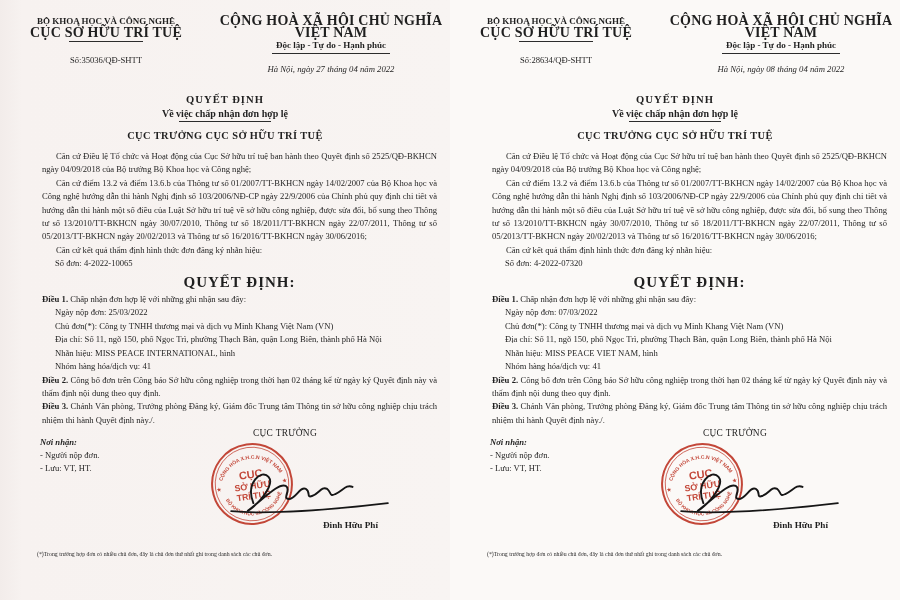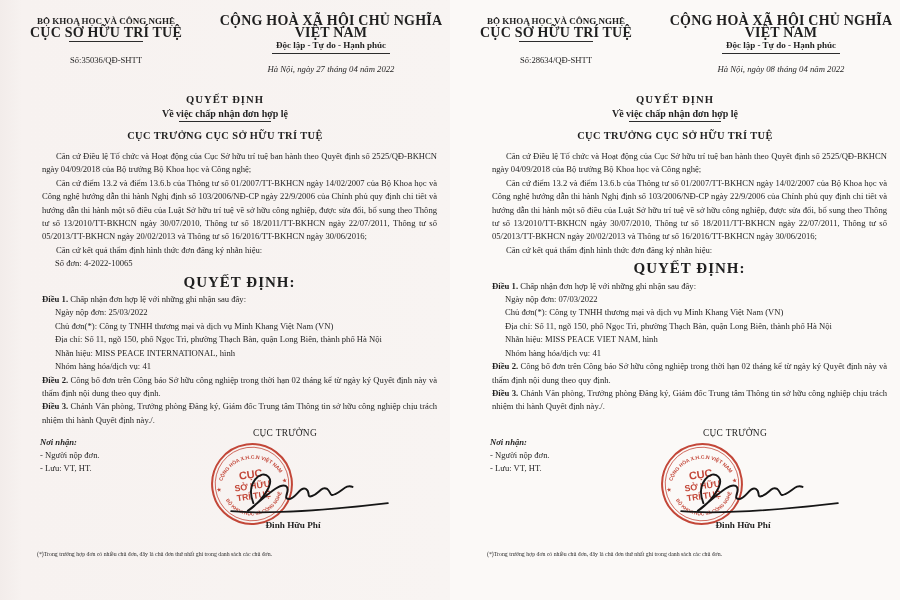--- a/index.html
+++ b/index.html
@@ -35,21 +35,21 @@
   .sub{margin-left:13px;}
   
   .recipients{position:absolute;left:40px;top:436px;font-size:8.6px;line-height:13px;}
   .recip-label{font-weight:bold;font-style:italic;}
   .signblock{position:absolute;left:165px;top:428px;width:250px;height:130px;}
   .signtitle{position:absolute;left:35px;top:0;width:170px;text-align:center;
     font-weight:normal;font-size:9.4px;letter-spacing:.3px;}
   .seal{position:absolute;left:45px;top:14px;width:84px;height:84px;
     transform:rotate(-8deg);opacity:.93;}
   .sig{position:absolute;left:58px;top:34px;width:172px;height:62px;}
-  .signname{position:absolute;left:43px;top:92px;width:170px;text-align:center;
+  .signname{position:absolute;left:43px;top:92px;width:170px;text-align:right;
     font-weight:bold;font-size:9.2px;}
   .footnote{position:absolute;left:37px;top:551px;font-size:5.8px;color:#2a2a2a;}
 </style>
 </head>
 <body>
 
 <div class="canvas">
 
   <div class="page p0">
     <div class="hdr">
@@ -145,20 +145,21 @@
       <div class="t1">QUYẾT ĐỊNH</div>
       <div class="t2">Về việc chấp nhận đơn hợp lệ</div>
       <div class="rule w92"></div>
       <div class="issuer">CỤC TRƯỞNG CỤC SỞ HỮU TRÍ TUỆ</div>
     </div>
 
     <div class="content">
       <p class="recital">Căn cứ Điều lệ Tổ chức và Hoạt động của Cục Sở hữu trí tuệ ban hành theo Quyết định số 2525/QĐ-BKHCN ngày 04/09/2018 của Bộ trưởng Bộ Khoa học và Công nghệ;</p>
       <p class="recital">Căn cứ điểm 13.2 và điểm 13.6.b của Thông tư số 01/2007/TT-BKHCN ngày 14/02/2007 của Bộ Khoa học và Công nghệ hướng dẫn thi hành Nghị định số 103/2006/NĐ-CP ngày 22/9/2006 của Chính phủ quy định chi tiết và hướng dẫn thi hành một số điều của Luật Sở hữu trí tuệ về sở hữu công nghiệp, được sửa đổi, bổ sung theo Thông tư số 13/2010/TT-BKHCN ngày 30/07/2010, Thông tư số 18/2011/TT-BKHCN ngày 22/07/2011, Thông tư số 05/2013/TT-BKHCN ngày 20/02/2013 và Thông tư số 16/2016/TT-BKHCN ngày 30/06/2016;</p>
       <p class="recital">Căn cứ kết quả thẩm định hình thức đơn đăng ký nhãn hiệu:</p>
+      <p class="noind appno"><span>Số đơn:</span> <span>4-2022-07320</span></p>
       <div class="dheading">QUYẾT ĐỊNH:</div>
       <p class="noind art"><b>Điều 1.</b> <span>Chấp nhận đơn hợp lệ với những ghi nhận sau đây:</span></p>
       <p class="noind sub"><span>Ngày nộp đơn:</span> <span>07/03/2022</span></p>
       <p class="noind sub"><span>Chủ đơn(*):</span> <span>Công ty TNHH thương mại và dịch vụ Minh Khang Việt Nam (VN)</span></p>
       <p class="noind sub"><span>Địa chỉ:</span> <span>Số 11, ngõ 150, phố Ngọc Trì, phường Thạch Bàn, quận Long Biên, thành phố Hà Nội</span></p>
       <p class="noind sub"><span>Nhãn hiệu:</span> <span>MISS PEACE VIET NAM, hình</span></p>
       <p class="noind sub"><span>Nhóm hàng hóa/dịch vụ:</span> <span>41</span></p>
       <p class="noind art"><b>Điều 2.</b> <span>Công bố đơn trên Công báo Sở hữu công nghiệp trong thời hạn 02 tháng kể từ ngày ký Quyết định này và thẩm định nội dung theo quy định.</span></p>
       <p class="noind art"><b>Điều 3.</b> <span>Chánh Văn phòng, Trưởng phòng Đăng ký, Giám đốc Trung tâm Thông tin sở hữu công nghiệp chịu trách nhiệm thi hành Quyết định này./.</span></p>
     </div>

